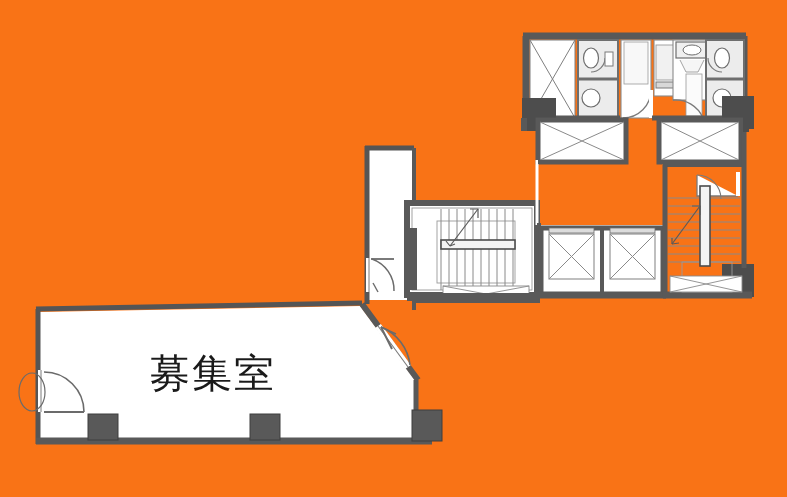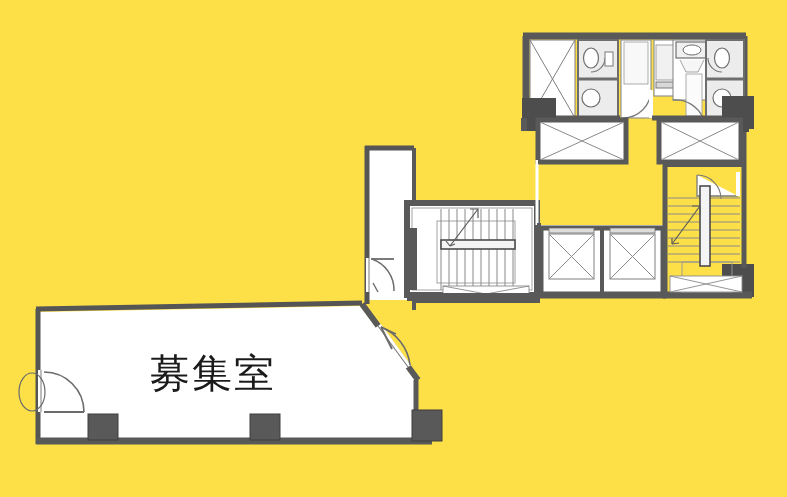--- a/index.html
+++ b/index.html
@@ -38,21 +38,21 @@
     position: absolute;
     font-family: "DejaVu Sans", "Liberation Sans", sans-serif;
     color: #1a1a1a;
     white-space: nowrap;
     letter-spacing: 2px;
   }
 </style>
 </head>
 <body style="background: rgb(255, 255, 255);">
 
-<div id="plan-root" style="background: #fde047;">
+<div id="plan-root" style="background: #f97316;">
 
   <svg id="plan-svg" viewBox="0 0 787 497" xmlns="http://www.w3.org/2000/svg">
 
     <defs>
       
     </defs>
 
     <g>
 
       <path d="M 38,312 L 360,306 L 415,380 L 415,443 L 38,443 Z" fill="#ffffff" stroke="none"></path>

